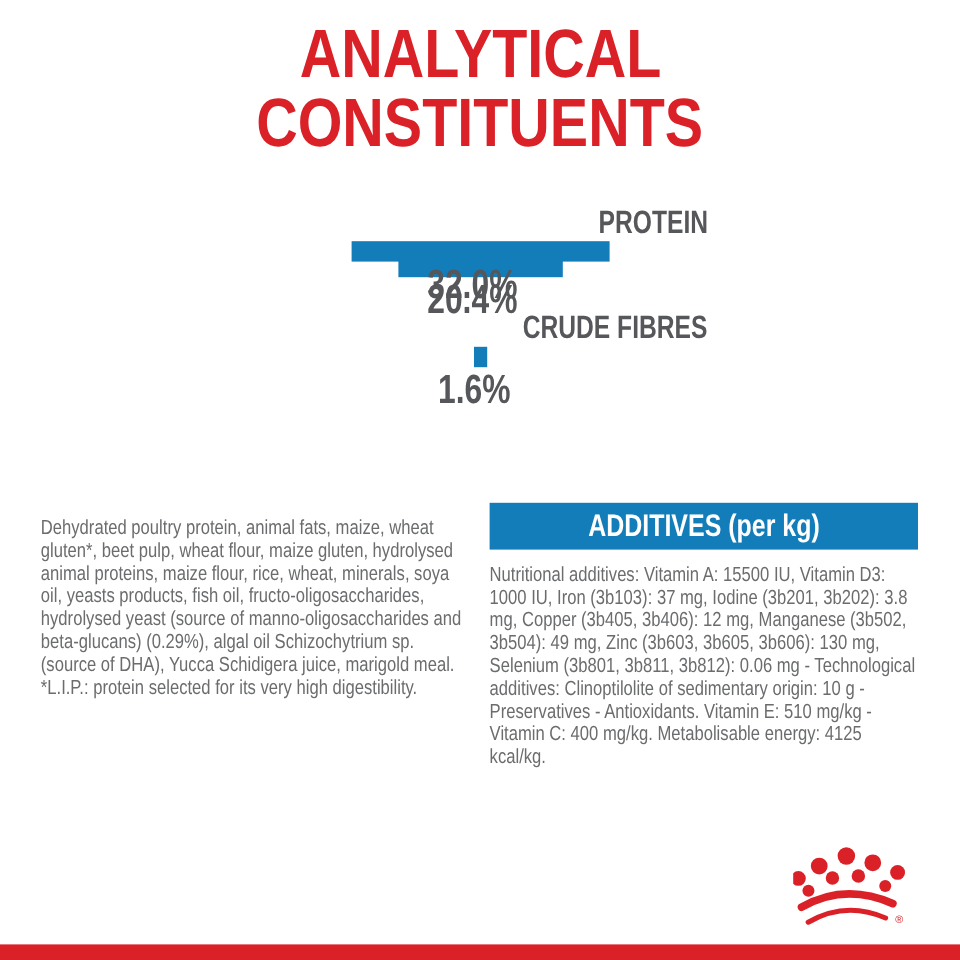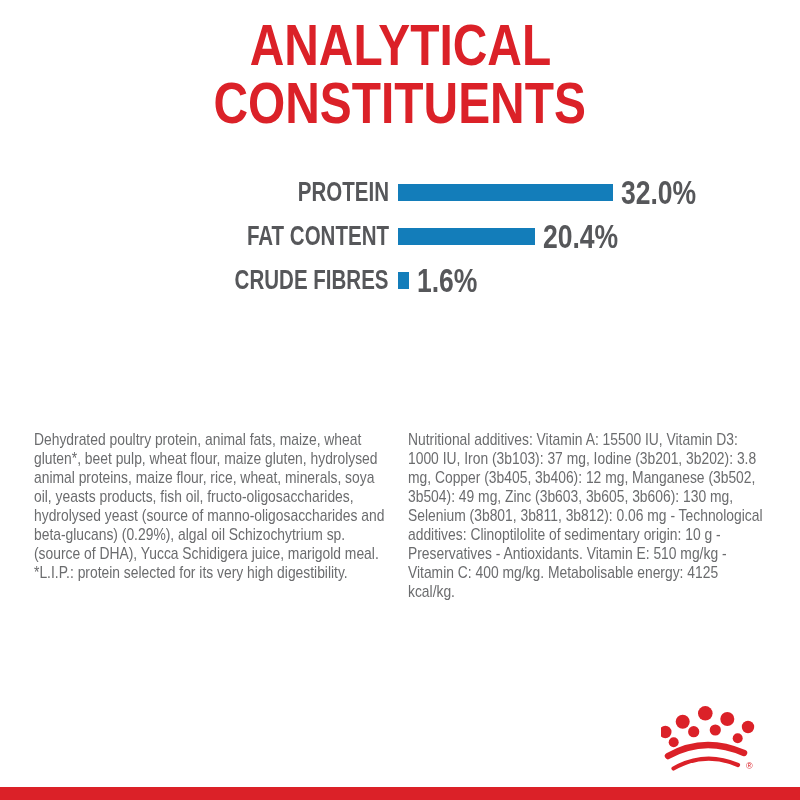--- a/index.html
+++ b/index.html
@@ -8,21 +8,21 @@
   .page { position:absolute; inset:0; background:#ffffff; }
 
   
   .title-block { position:absolute; top:16px; left:0; right:0; text-align:center;
     color:var(--red); font-weight:bold; font-size:57px; line-height:58px; letter-spacing:0px; }
   .title-block .tline { display:block; }
   .title-block .tline span { display:inline-block; transform:scaleX(0.84); transform-origin:center; white-space:nowrap; }
 
   
   .chart { position:absolute; top:170px; left:0; width:800px; }
-  .chart-row { display:flex; align-items:center; height:44px; }
+  .chart-row { display:flex; align-items:center; height:44px;flex-direction:column; }
   .chart-label { width:389px; text-align:right; margin-right:9px;
     color:var(--gray-dark); font-weight:bold; font-size:27px; }
   .chart-label span { display:inline-block; transform:scaleX(0.76); transform-origin:right center; white-space:nowrap; }
   .chart-bar { height:17px; background:var(--blue); flex:0 0 auto; }
   .chart-value { margin-left:8px; color:var(--gray-dark); font-weight:bold; font-size:34px; }
   .chart-value span { display:inline-block; transform:scaleX(0.78); transform-origin:left center; white-space:nowrap; }
 
   
   .section { position:absolute; top:419px; }
   .section.left  { left:34px;  width:356px; }
@@ -47,36 +47,38 @@
     <span class="tline"><span>CONSTITUENTS</span></span>
   </div>
 
   <div class="chart">
       <div class="chart-row">
         <div class="chart-label"><span>PROTEIN</span></div>
         <div class="chart-bar" style="width: 215px; background: rgb(19, 125, 186);"></div>
         <div class="chart-value"><span>32.0%</span></div>
       </div>
       <div class="chart-row">
-        <div class="chart-label"><span>FAT CONTENT</span></div>
         <div class="chart-bar" style="width: 137px; background: rgb(19, 125, 186);"></div>
         <div class="chart-value"><span>20.4%</span></div>
       </div>
       <div class="chart-row">
         <div class="chart-label"><span>CRUDE FIBRES</span></div>
         <div class="chart-bar" style="width: 11px; background: rgb(19, 125, 186);"></div>
         <div class="chart-value"><span>1.6%</span></div>
       </div>
     </div>
 
   <div class="section left">
     <p class="section-body">Dehydrated poultry protein, animal fats, maize, wheat gluten*, beet pulp, wheat flour, maize gluten, hydrolysed animal proteins, maize flour, rice, wheat, minerals, soya oil, yeasts products, fish oil, fructo-oligosaccharides, hydrolysed yeast (source of manno-oligosaccharides and beta-glucans) (0.29%), algal oil Schizochytrium sp. (source of DHA), Yucca Schidigera juice, marigold meal. *L.I.P.: protein selected for its very high digestibility.</p>
   </div>
 
   <div class="section right">
+    <div class="section-header">
+      <span>ADDITIVES (per kg)</span>
+    </div>
     <p class="section-body">Nutritional additives: Vitamin A: 15500 IU, Vitamin D3: 1000 IU, Iron (3b103): 37 mg, Iodine (3b201, 3b202): 3.8 mg, Copper (3b405, 3b406): 12 mg, Manganese (3b502, 3b504): 49 mg, Zinc (3b603, 3b605, 3b606): 130 mg, Selenium (3b801, 3b811, 3b812): 0.06 mg - Technological additives: Clinoptilolite of sedimentary origin: 10 g - Preservatives - Antioxidants. Vitamin E: 510 mg/kg - Vitamin C: 400 mg/kg. Metabolisable energy: 4125 kcal/kg.</p>
   </div>
 
   <svg class="logo" viewBox="0 0 102 78" xmlns="http://www.w3.org/2000/svg">
     <g fill="#DB2128">
       <circle cx="4.3" cy="36.0" r="6.2"></circle>
       <circle cx="21.7" cy="25.7" r="7.0"></circle>
       <circle cx="44.3" cy="17.3" r="7.3"></circle>
       <circle cx="66.3" cy="23.0" r="7.0"></circle>
       <circle cx="87.0" cy="31.0" r="6.2"></circle>

